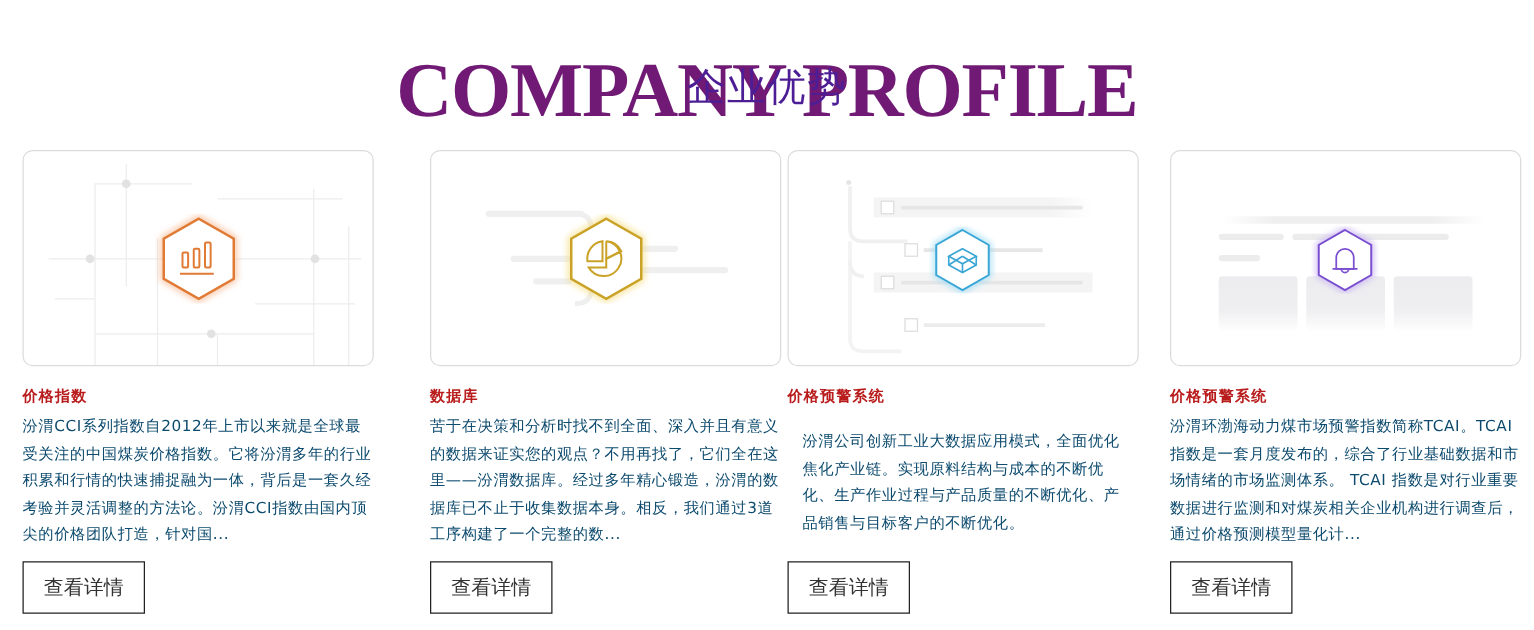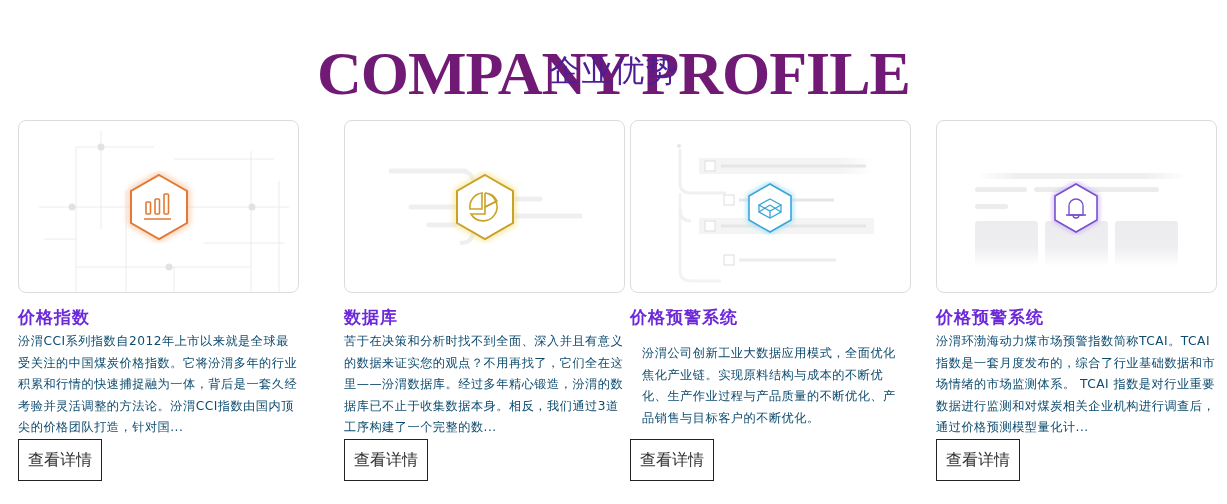--- a/index.html
+++ b/index.html
@@ -7,24 +7,24 @@
   body { font-family: "DejaVu Sans", "Liberation Sans", sans-serif; color: #333; position: relative; }
 
   .section-head { position: absolute; left: 0; top: 38px; width: 1227px; height: 70px; text-align: center; }
   .bg-title { position: absolute; left: 0; right: 0; top: 2px; font-family: Liberation Serif, serif; font-weight: 700; font-size: 62px; letter-spacing: -1px; color: #701a75; line-height: 66px; }
   .main-title { position: absolute; left: 0; right: 0; top: 12px; font-family: "DejaVu Serif", "Liberation Serif", serif; font-size: 31px; color: #4c1d95; line-height: 40px; letter-spacing: 1px; }
 
   .card { position: absolute; top: 120px; width: 281px; }
   .card-img { position: relative; width: 281px; height: 173px; border: 1px solid #dcdcdc; border-radius: 8px; background: #fff; overflow: hidden; }
   .card-img svg.deco { position: absolute; left: 0; top: 0; }
   .hex { position: absolute; }
-  .card-title { margin-top: 13px; font-size: 17px; font-weight: 700; color: #6d28d9; line-height: 22px; letter-spacing: 1px; }
+  .card-title { margin-top: 13px; font-size: 12px; font-weight: 700; color: #b91c1c; line-height: 22px; letter-spacing: 1px; }
   .card-desc { margin-top: 3px; font-size: 12.2px; color: #0c4a6e; line-height: 21.5px; height: 108px; overflow: hidden; letter-spacing: 0.5px; }
   .card-desc p { margin: 12px; }
-  .btn { display: block; width: 84px; height: 42px; border: 1px solid #222; background: #fff; font-size: 16px; color: #333; line-height: 40px; text-align: center; cursor: pointer; font-family: "DejaVu Sans", sans-serif; }
+  .btn { display: block; margin-top: 10px; width: 98px; height: 42px; border: 1px solid #222; background: #fff; font-size: 16px; color: #333; line-height: 40px; text-align: center; cursor: pointer; font-family: "DejaVu Sans", sans-serif; }
 </style>
 </head>
 <body>
 
 <div class="section-head">
   <div class="bg-title">COMPANY PROFILE</div>
   <div class="main-title">企业优势</div>
 </div>
 
 <div class="card" style="left:18px;">

